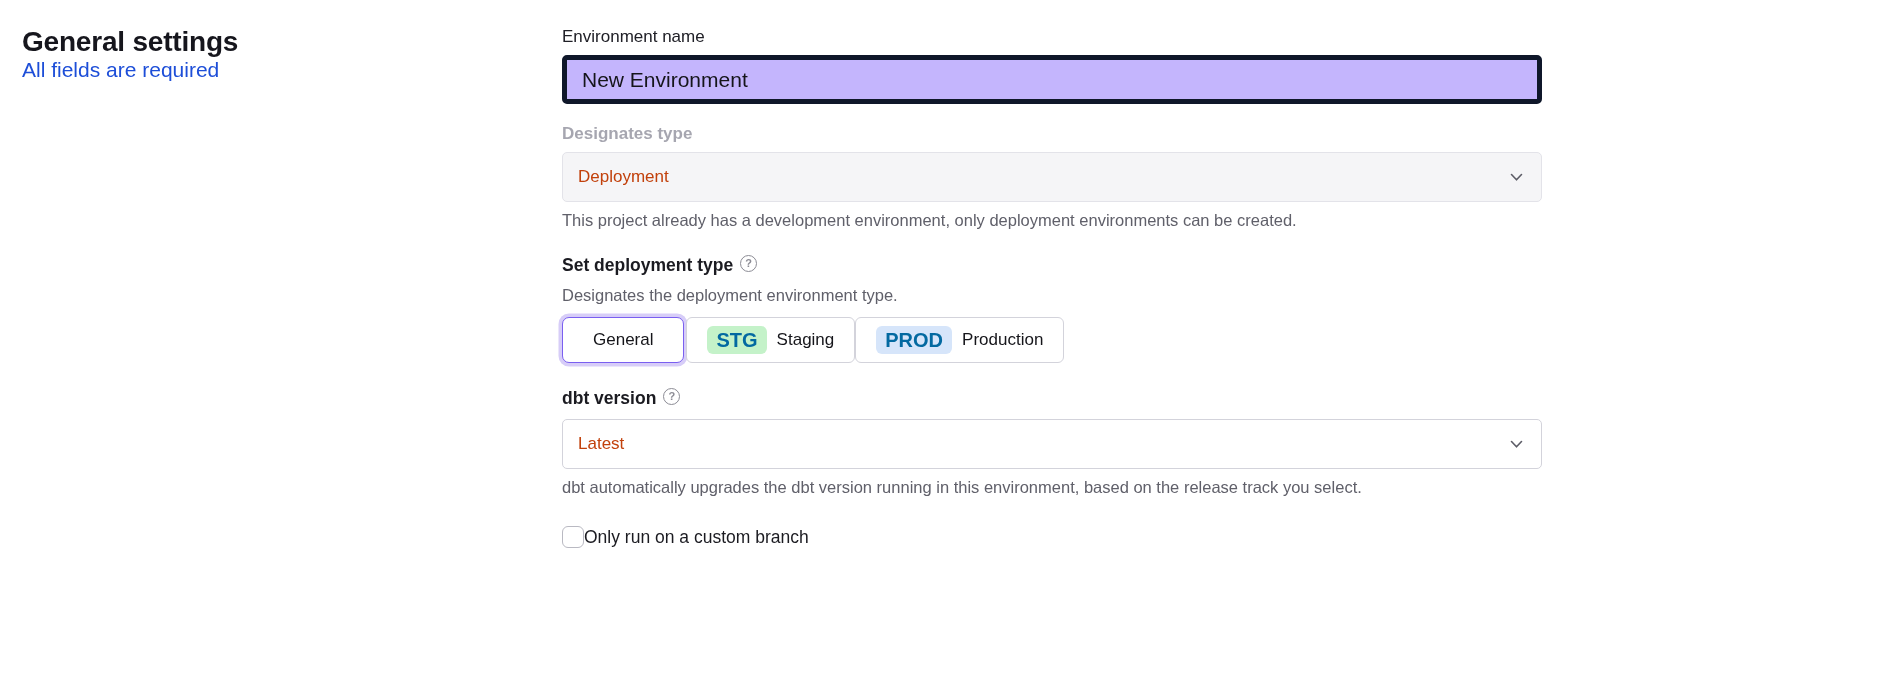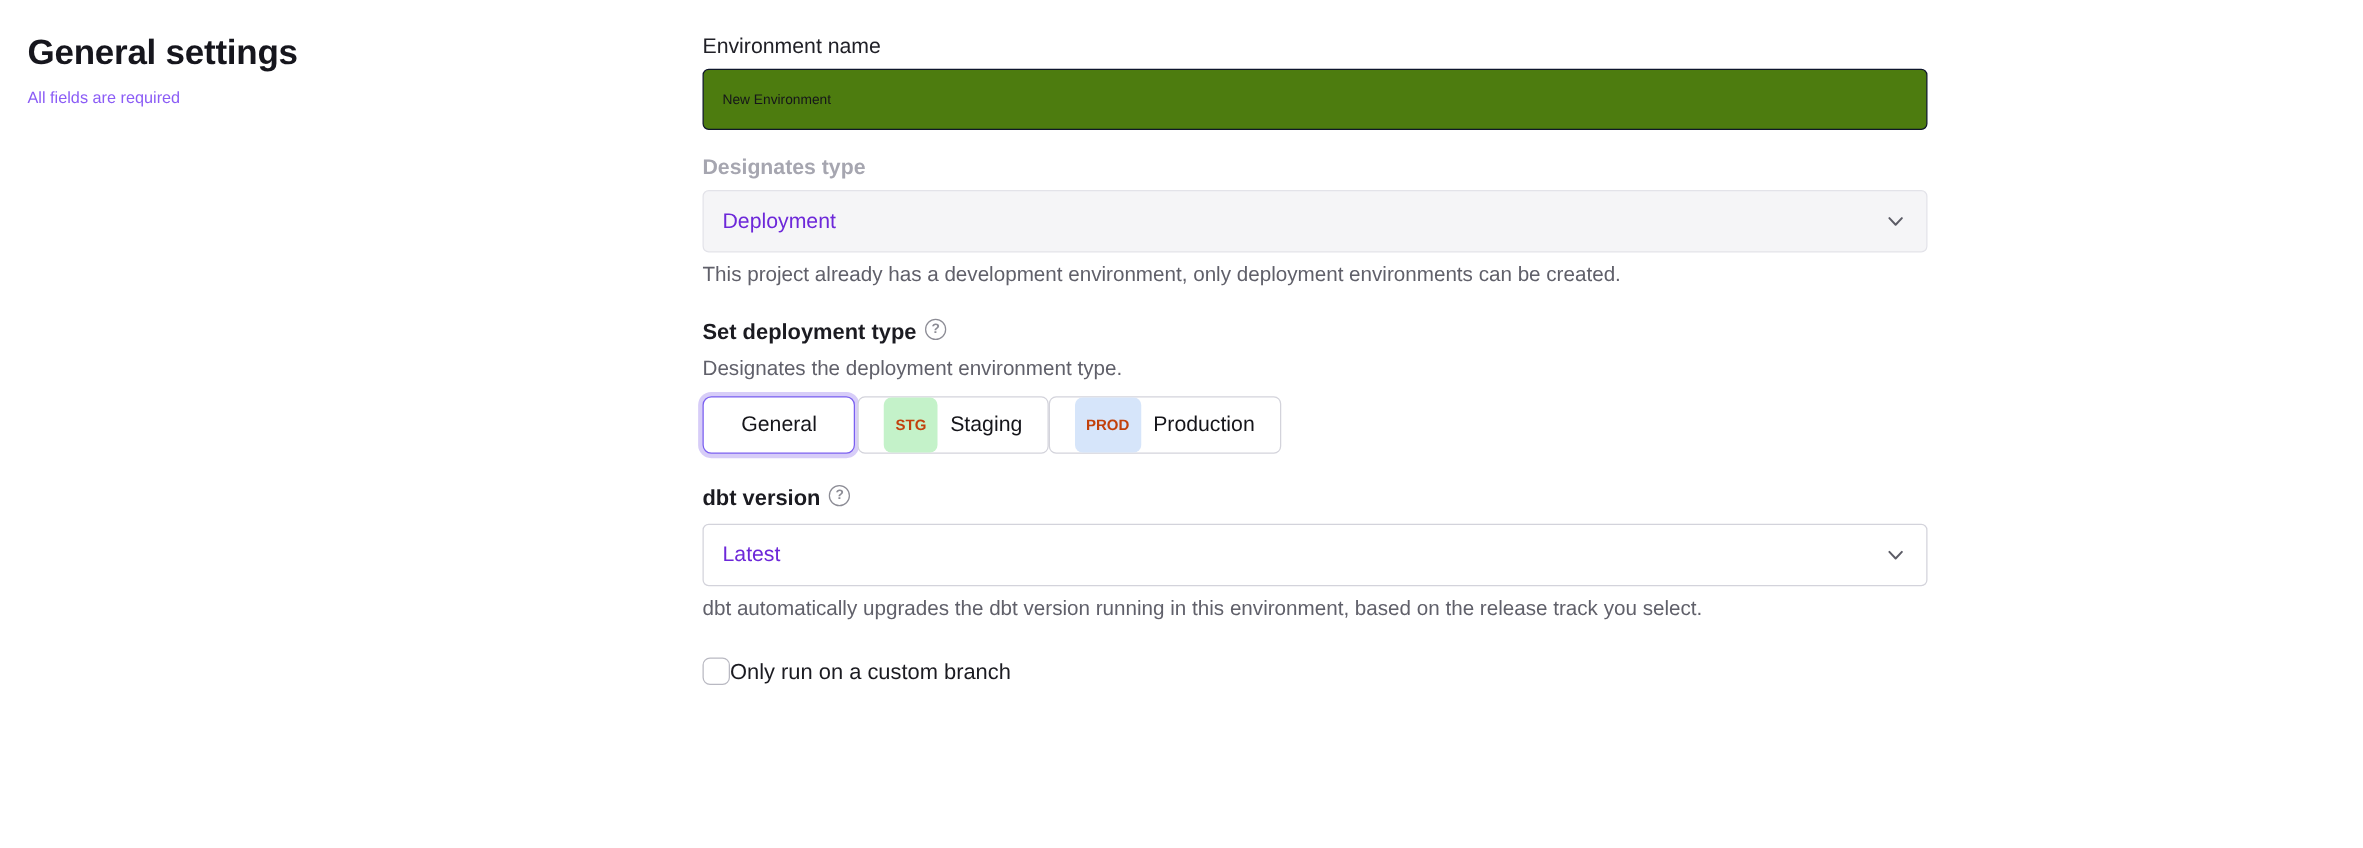--- a/index.html
+++ b/index.html
@@ -23,64 +23,63 @@
     top: 26px;
     width: 500px;
   }
   .page-title {
     font-size: 28px;
     font-weight: 700;
     color: #16161d;
     letter-spacing: -0.2px;
   }
   .page-subtitle {
-    margin-top: 12px;
-    font-size: 13px;
-    color: #8b5cf6;
+    font-size: 21px;
+    color: #1d4ed8;
   }
   
   .right-col {
     position: absolute;
     left: 562px;
     top: 27px;
     width: 980px;
   }
   .field-label {
     font-size: 17px;
     color: #202027;
     margin-bottom: 8px;
   }
   .field-label.disabled {
     color: #a6a6b0;
     font-weight: 600;
   }
   .text-input {
     width: 100%;
     height: 49px;
-    border: 1px solid #0f172a;
+    border: 5px solid #0f172a;
     border-radius: 5px;
     padding: 0 15px;
-    font-size: 11px;
+    font-size: 21px;
     color: #15151a;
     font-family: "Liberation Sans", "DejaVu Sans", sans-serif;
     outline: none;
-    background: #4d7c0f;
+    background: #c4b5fd;
   }
   .select {
     width: 100%;
     height: 50px;
     border: 1px solid #d3d3db;
     border-radius: 5px;
     background: #ffffff;
     display: flex;
     align-items: center;
     justify-content: space-between;
     padding: 0 18px 0 15px;
     font-size: 17px;
-    color: #6d28d9;
+    color: #c2410c;
     cursor: pointer;
     gap: 48px;
   }
   .select.disabled {
     background: #f5f5f7;
     border-color: #e3e3e9;
     cursor: default;
   }
   .helper {
     margin-top: 9px;
@@ -140,26 +139,26 @@
     border: 1px solid #7a5ff0;
     box-shadow: 0 0 0 3.5px #d7cdf8;
     border-radius: 7px;
     padding: 0 30px;
     margin-right: 2px;
   }
   .badge {
     display: inline-flex;
     align-items: center;
     justify-content: center;
-    height: 44px;
+    height: 28px;
     padding: 0 9px;
     border-radius: 6px;
-    font-size: 12px;
-    font-weight: 700;
-    color: #c2410c;
+    font-size: 20px;
+    font-weight: 700;
+    color: #0369a1;
   }
   .badge.stg { background: #c4f2c9; }
   .badge.prod { background: #d6e5fa; }
   .checkbox-row {
     margin-top: 29px;
     display: flex;
     align-items: center;
   }
   .checkbox {
     width: 22px;

